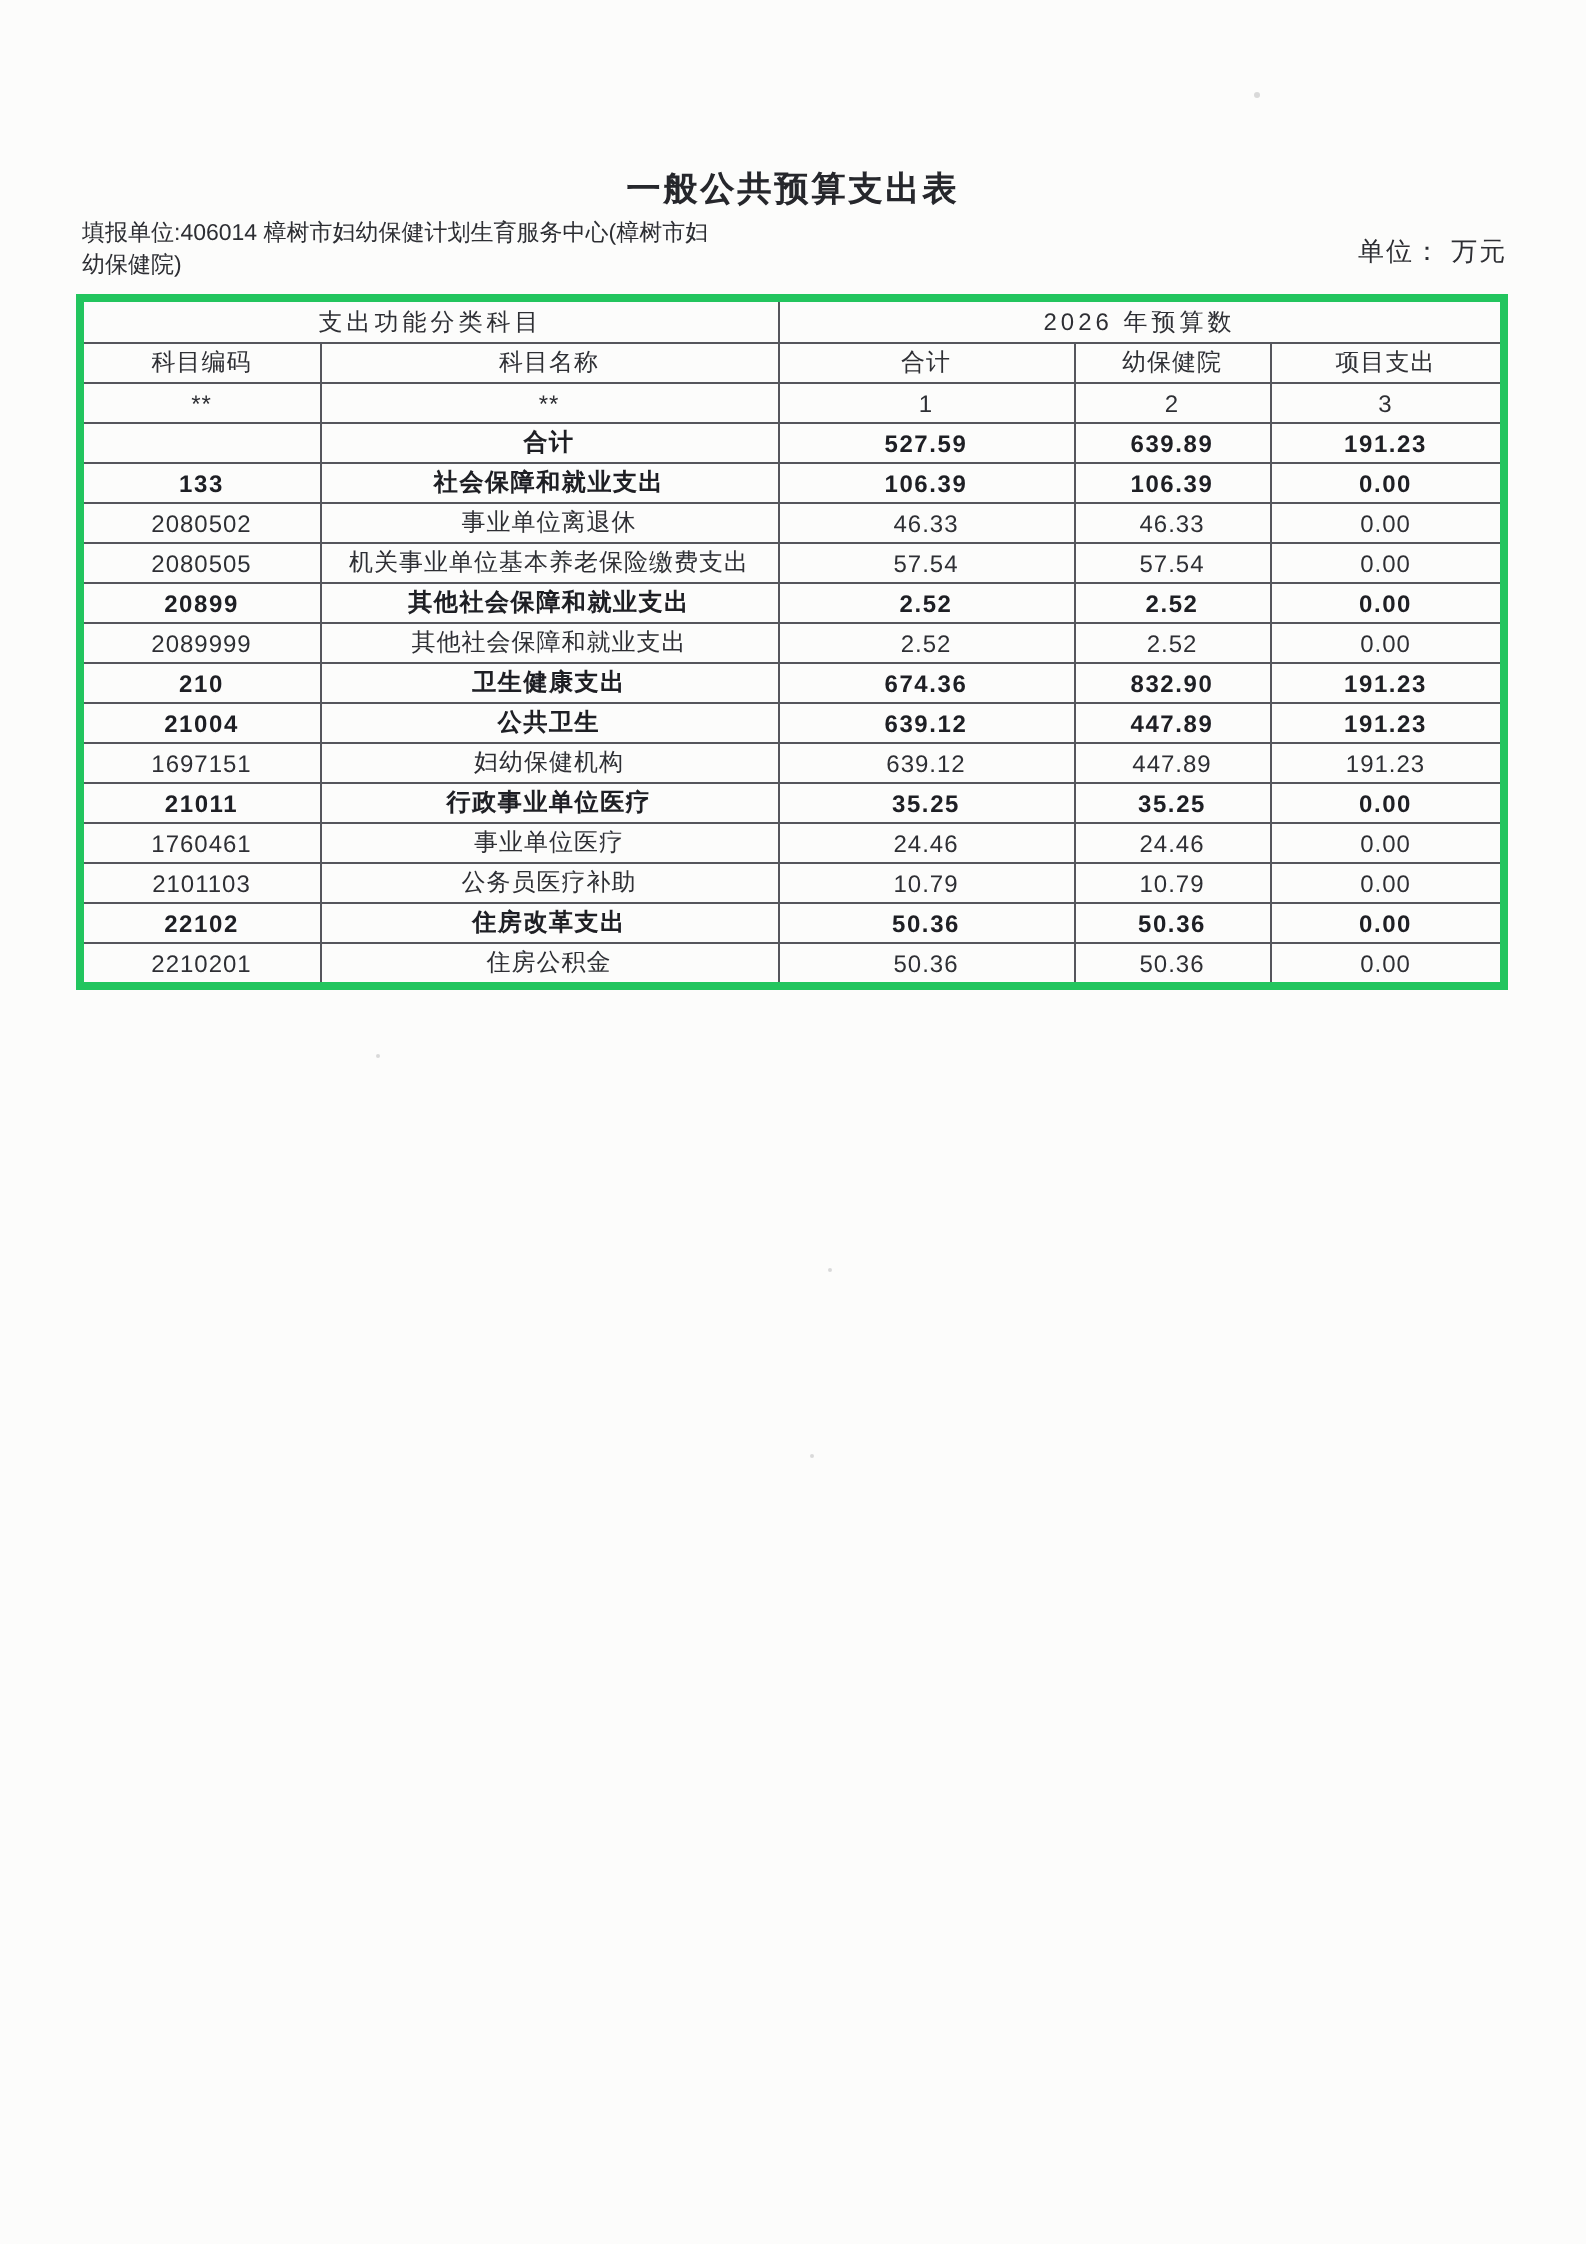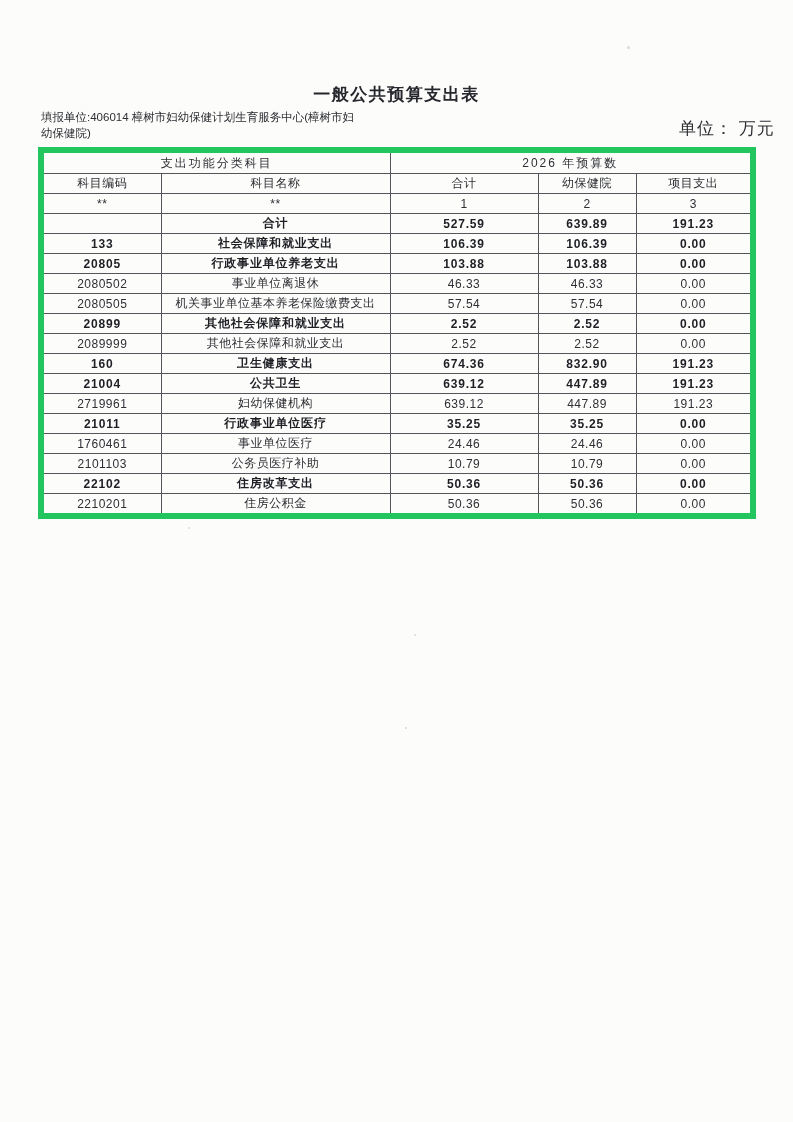--- a/index.html
+++ b/index.html
@@ -34,32 +34,32 @@
     top: 109px;
     width: 334px;
     font-size: 11.5px;
     line-height: 16px;
     color: #2d2e33;
   }
   .unit-label {
     position: absolute;
     left: 679px;
     top: 117px;
-    font-size: 17px;
+    font-size: 13px;
     color: #2d2e33;
     letter-spacing: 1px;
   }
   table.budget {
     position: absolute;
     left: 38px;
     top: 147px;
     width: 712px;
     border-collapse: collapse;
     table-layout: fixed;
-    border: 6px solid #22c55e;
+    border: 4px solid #22c55e;
   }
   table.budget th,
   table.budget td {
     border: 1px solid #55565c;
     padding: 0 2px;
     height: 19px;
     text-align: center;
     vertical-align: middle;
     font-size: 12px;
     font-weight: normal;
@@ -133,27 +133,20 @@
       <td>639.89</td>
       <td>191.23</td>
     </tr>
         <tr class="bold-row">
       <td>133</td>
       <td>社会保障和就业支出</td>
       <td>106.39</td>
       <td>106.39</td>
       <td>0.00</td>
     </tr>
-        <tr class="bold-row">
-      <td>20805</td>
-      <td>行政事业单位养老支出</td>
-      <td>103.88</td>
-      <td>103.88</td>
-      <td>0.00</td>
-    </tr>
         <tr>
       <td>2080502</td>
       <td>事业单位离退休</td>
       <td>46.33</td>
       <td>46.33</td>
       <td>0.00</td>
     </tr>
         <tr>
       <td>2080505</td>
       <td>机关事业单位基本养老保险缴费支出</td>
@@ -169,35 +162,35 @@
       <td>0.00</td>
     </tr>
         <tr>
       <td>2089999</td>
       <td>其他社会保障和就业支出</td>
       <td>2.52</td>
       <td>2.52</td>
       <td>0.00</td>
     </tr>
         <tr class="bold-row">
-      <td>160</td>
+      <td>210</td>
       <td>卫生健康支出</td>
       <td>674.36</td>
       <td>832.90</td>
       <td>191.23</td>
     </tr>
         <tr class="bold-row">
       <td>21004</td>
       <td>公共卫生</td>
       <td>639.12</td>
       <td>447.89</td>
       <td>191.23</td>
     </tr>
         <tr>
-      <td>2719961</td>
+      <td>1697151</td>
       <td>妇幼保健机构</td>
       <td>639.12</td>
       <td>447.89</td>
       <td>191.23</td>
     </tr>
         <tr class="bold-row">
       <td>21011</td>
       <td>行政事业单位医疗</td>
       <td>35.25</td>
       <td>35.25</td>

